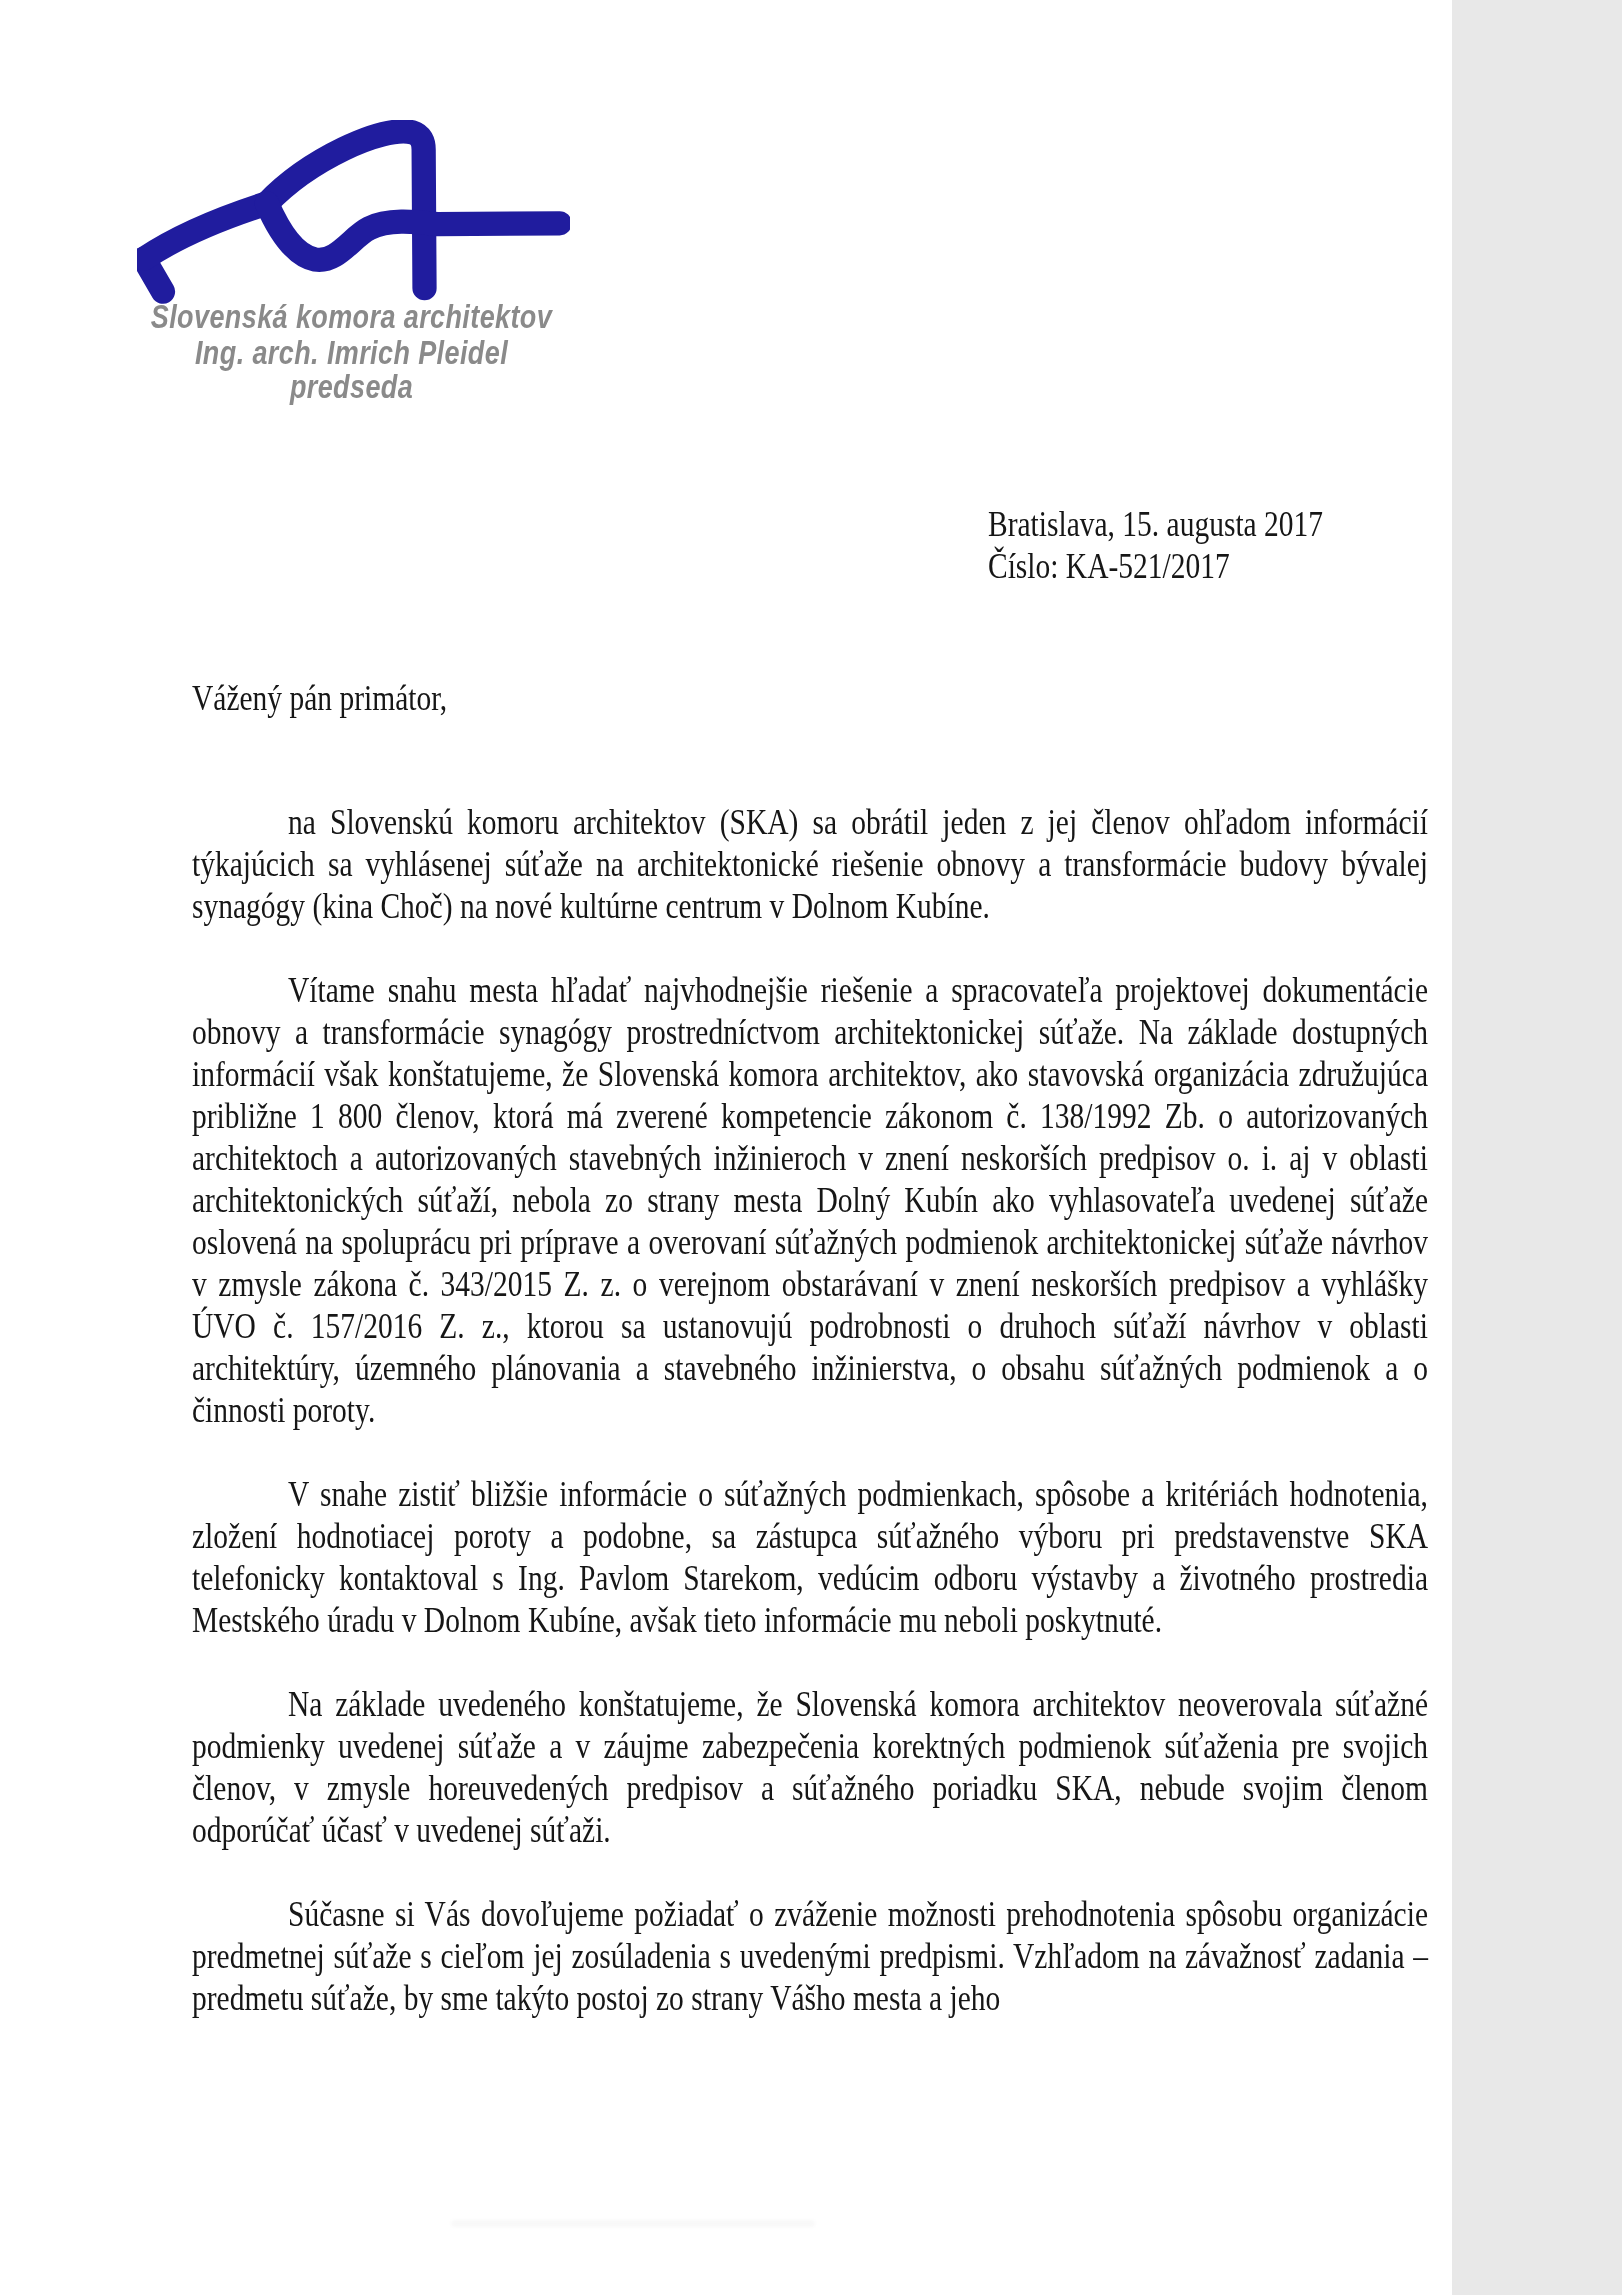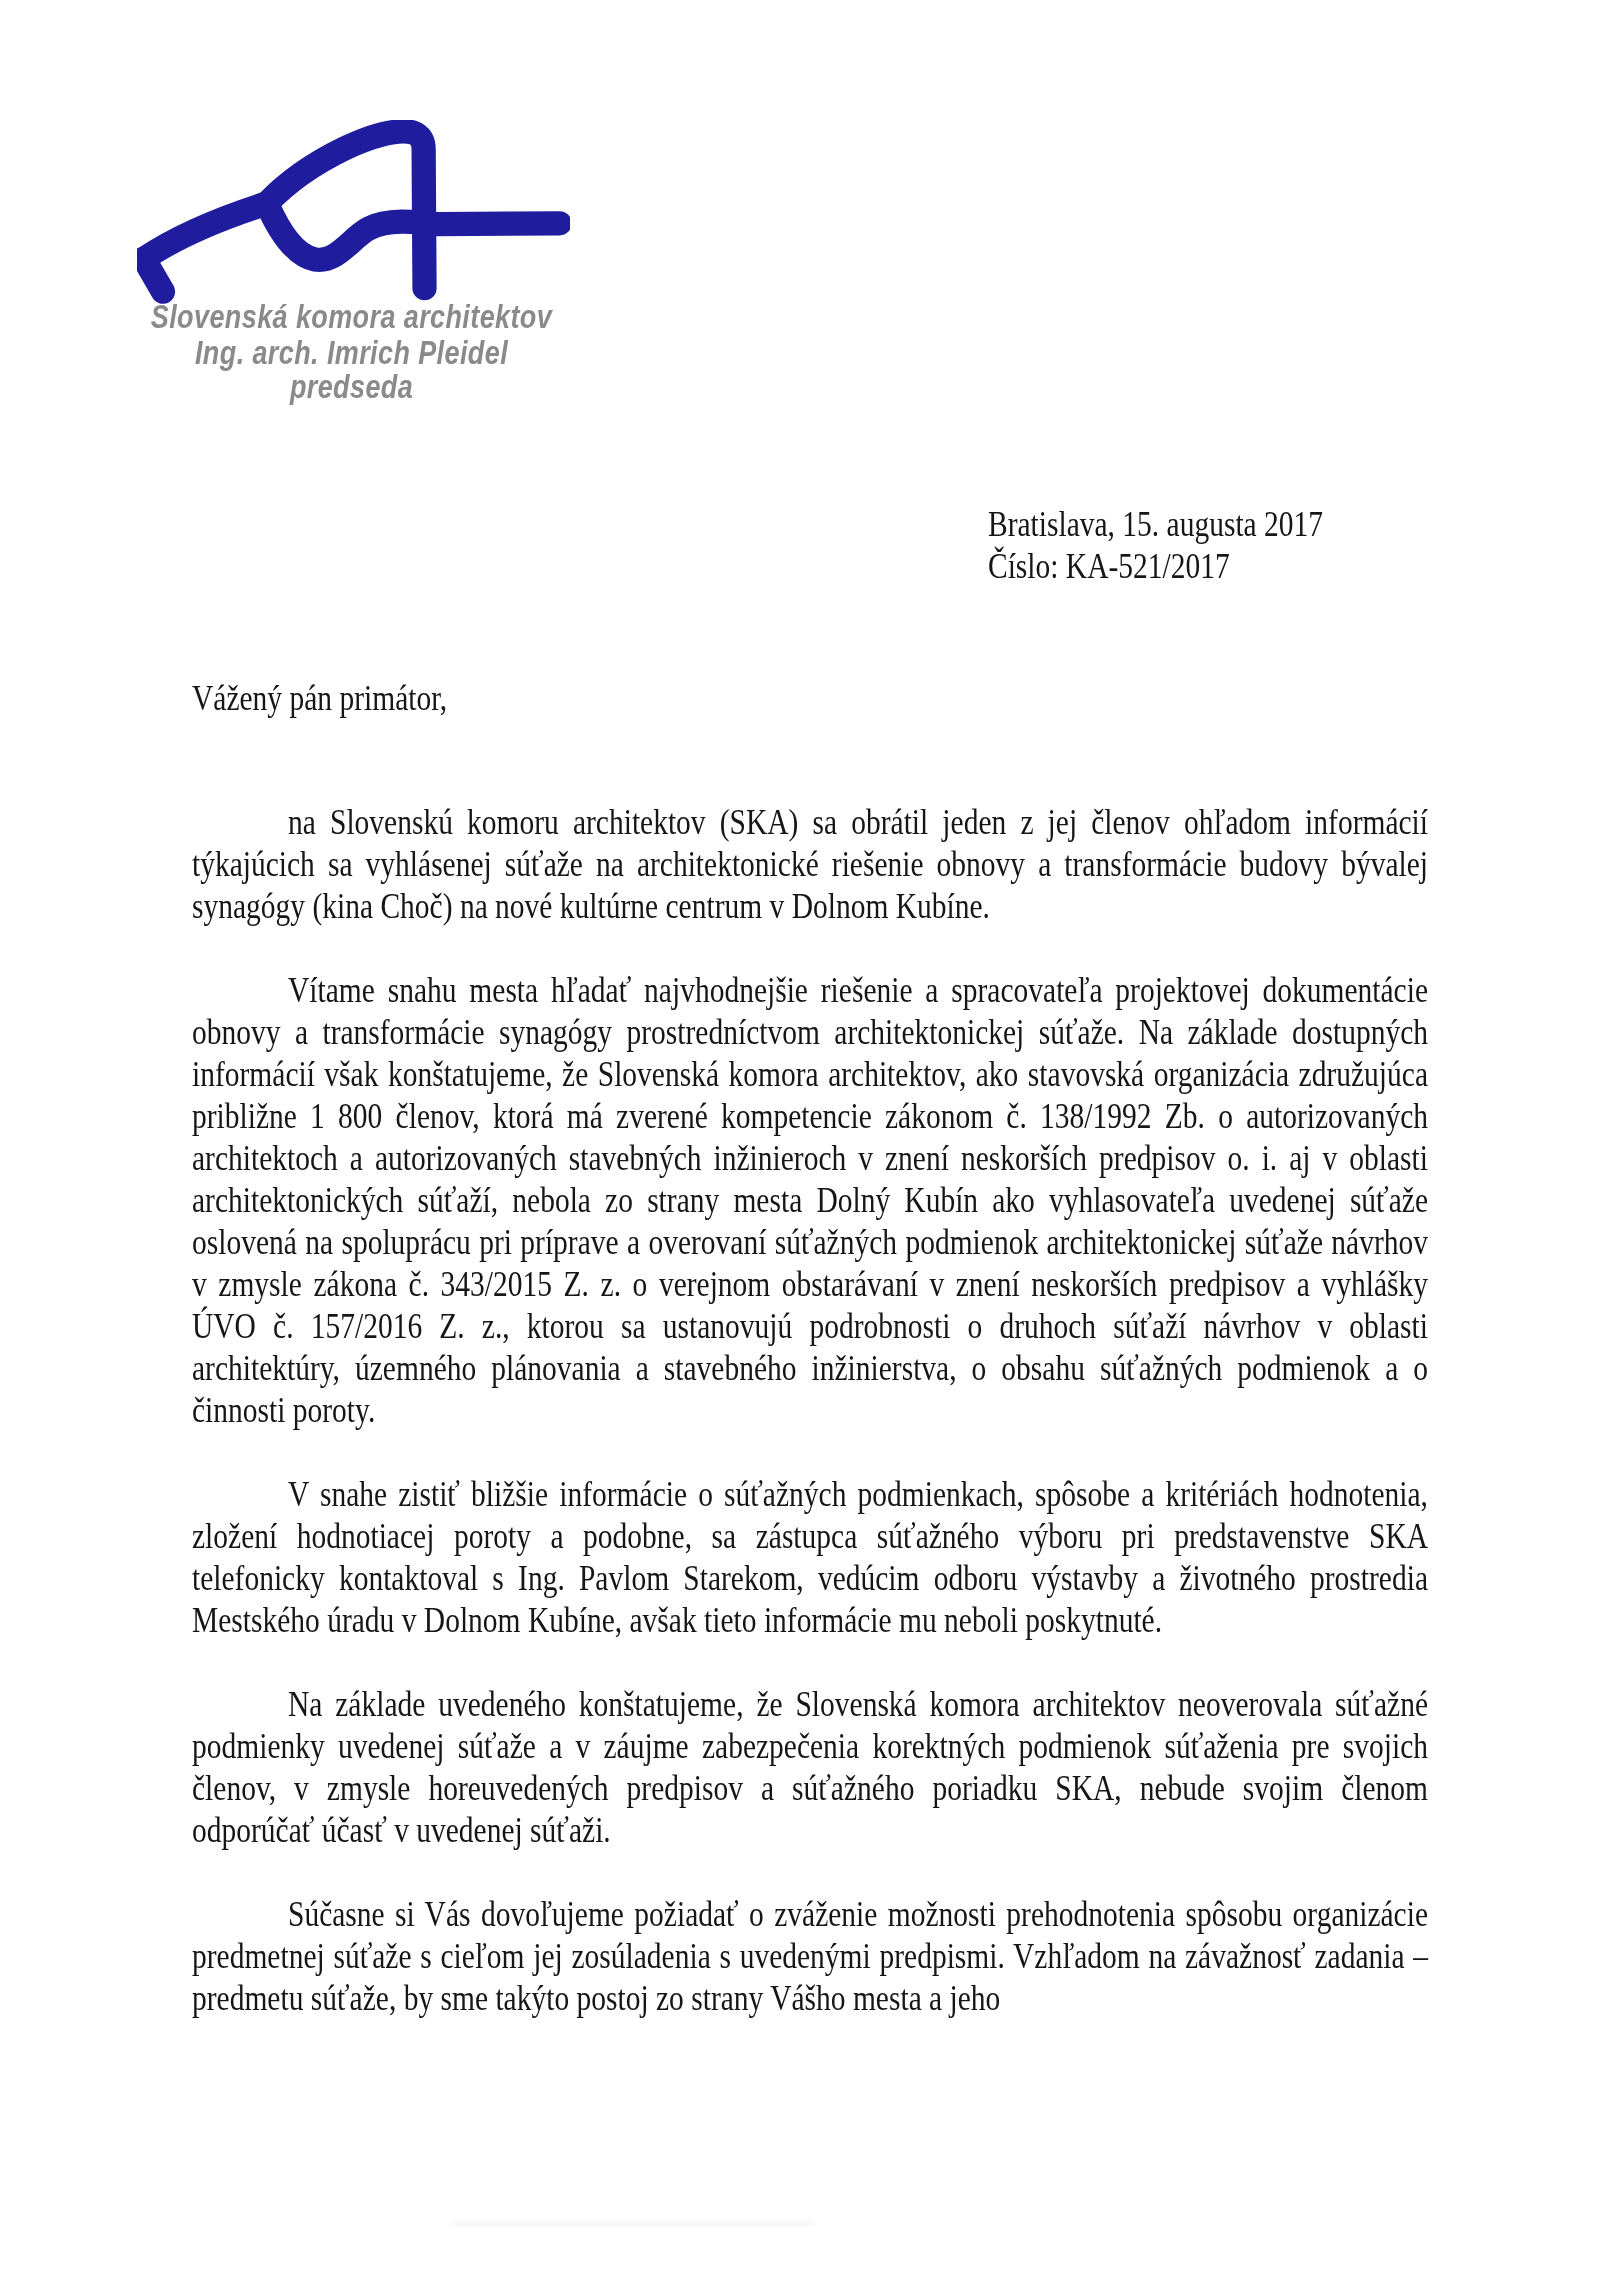--- a/index.html
+++ b/index.html
@@ -2,21 +2,21 @@
 <html style="font-size:14px"><head>
 <meta charset="utf-8">
 <style>
   html, body {
     margin: 0;
     padding: 0;
     background: #e8e8e8;
   }
   .page {
     position: relative;
-    width: 1622px;
+    width: 1452px;
     height: 2295px;
     background: #ffffff;
     overflow: hidden;
     font-family: "Liberation Serif", "DejaVu Serif", serif;
     color: #161616;
   }
 
   
   .logo {
     position: absolute;

